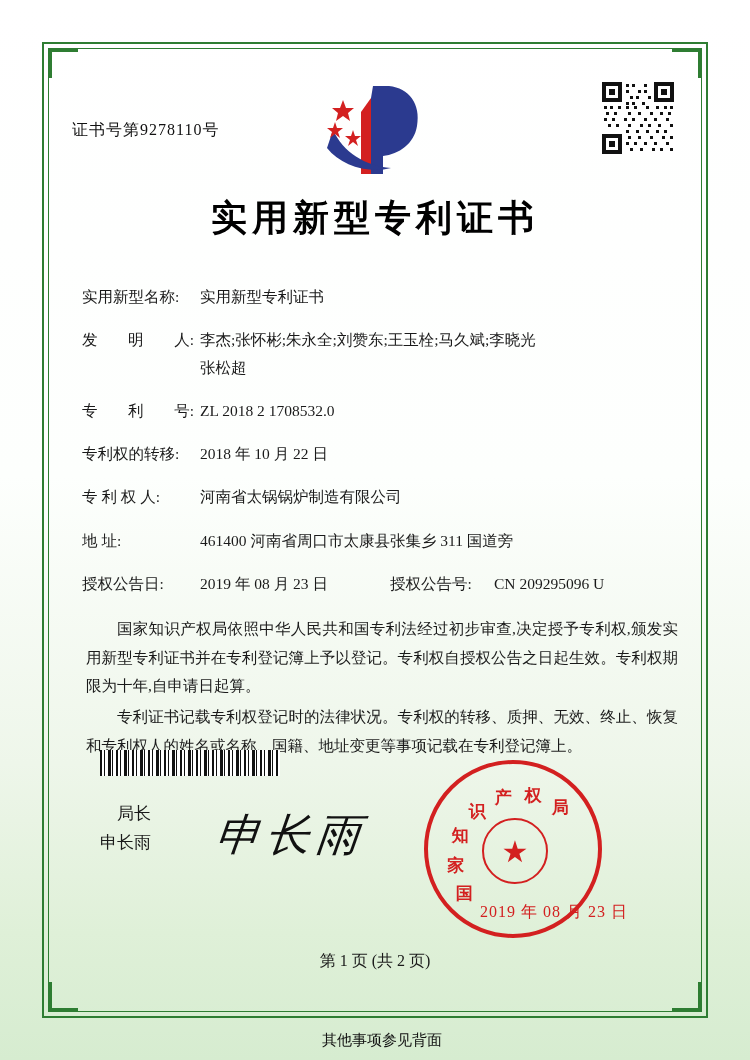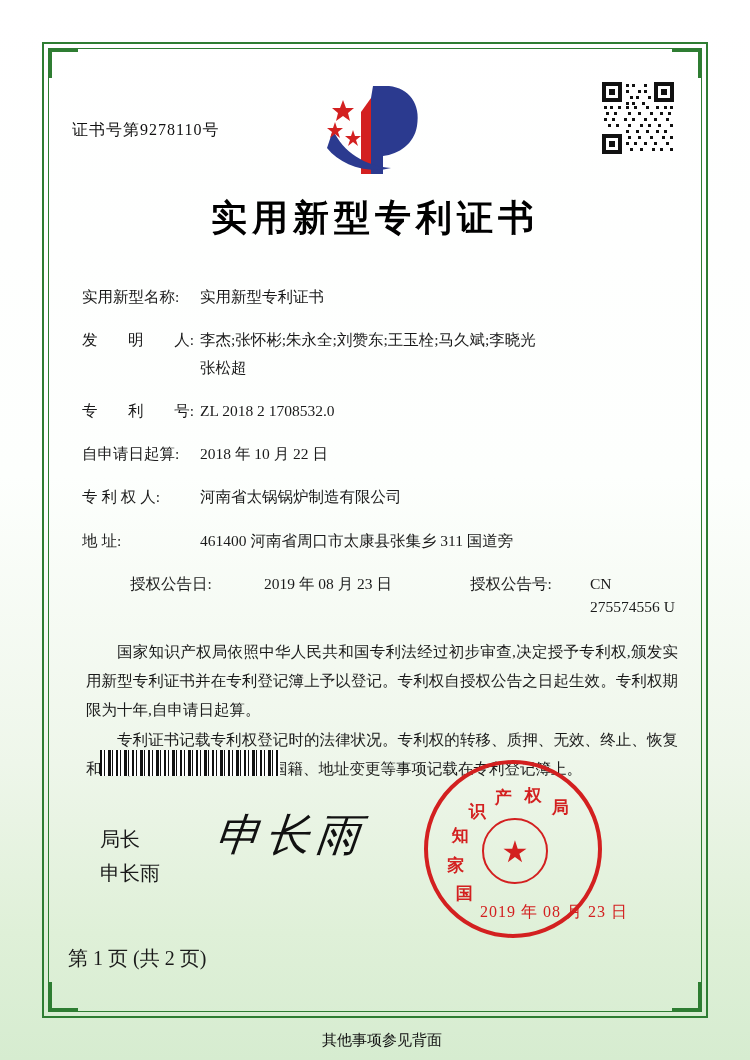--- a/index.html
+++ b/index.html
@@ -82,21 +82,21 @@
     white-space:nowrap;
   }
   .f-label.spread{
     display:flex;justify-content:space-between;
     width:112px;padding-right:6px;
   }
   .f-value{
     flex:1;
   }
   .f-value .second-line{display:block;margin-top:4px;}
-  .field.inline-two{gap:16px;margin-left:48px;}
+  .field.inline-two{gap:0;}
   .pub-date-label{width:118px;flex:none;}
   .pub-date-val{width:190px;flex:none;}
   .pub-no-label{width:104px;flex:none;}
   .pub-no-val{flex:1;}
 
   .para{
     margin-top:20px;
     font-size:15.5px;
     line-height:1.85;
     text-align:justify;
@@ -110,22 +110,22 @@
   }
   .barcode{
     position:absolute;left:32px;top:0px;height:26px;width:180px;
     background:repeating-linear-gradient(90deg,
       #111 0px,#111 2px,#fff 2px,#fff 4px,
       #111 4px,#111 5px,#fff 5px,#fff 8px,
       #111 8px,#111 11px,#fff 11px,#fff 12px,
       #111 12px,#111 13px,#fff 13px,#fff 16px);
   }
   .signer{
-    position:absolute;left:32px;top:72px;
-    font-size:20px;line-height:1.7;
+    position:absolute;left:32px;top:50px;
+    font-size:17px;line-height:1.7;text-align:right;
   }
   .signature{
     position:absolute;left:148px;top:56px;
     font-size:44px;
     color:#111;
     font-family:"Liberation Serif","DejaVu Serif",serif;
     font-style:italic;
     letter-spacing:6px;
     transform:skewX(-6deg);
   }
@@ -152,21 +152,21 @@
     display:flex;align-items:center;justify-content:center;
     font-size:30px;color:#d32020;
   }
   .seal-date{
     position:absolute;right:54px;top:152px;
     font-size:16px;color:#d32020;
     letter-spacing:1px;
   }
   .page-no{
     position:absolute;left:0;right:0;bottom:28px;
-    font-size:20px;
+    text-align:center;font-size:16px;
   }
   .footnote{
     position:absolute;left:14px;right:0;bottom:10px;
     text-align:center;font-size:15px;color:#111;
   }
 </style>
 </head>
 <body>
 
 <div class="page">
@@ -297,39 +297,39 @@
       <div class="field">
         <div class="f-label spread">
           <span>专</span>
           <span>利</span>
           <span>号:</span>
         </div>
         <div class="f-value">ZL 2018 2 1708532.0</div>
       </div>
 
       <div class="field">
-        <div class="f-label">自申请日起算:</div>
+        <div class="f-label">专利权的转移:</div>
         <div class="f-value">2018 年 10 月 22 日</div>
       </div>
 
       <div class="field">
         <div class="f-label">专 利 权 人:</div>
         <div class="f-value">河南省太锅锅炉制造有限公司</div>
       </div>
 
       <div class="field">
         <div class="f-label">地         址:</div>
         <div class="f-value">461400 河南省周口市太康县张集乡 311 国道旁</div>
       </div>
 
       <div class="field inline-two">
         <div class="pub-date-label">授权公告日:</div>
         <div class="pub-date-val">2019 年 08 月 23 日</div>
         <div class="pub-no-label">授权公告号:</div>
-        <div class="pub-no-val">CN 275574556 U</div>
+        <div class="pub-no-val">CN 209295096 U</div>
       </div>
 
     </div>
 
     <div class="para">
       <p>国家知识产权局依照中华人民共和国专利法经过初步审查,决定授予专利权,颁发实用新型专利证书并在专利登记簿上予以登记。专利权自授权公告之日起生效。专利权期限为十年,自申请日起算。</p>
       <p>专利证书记载专利权登记时的法律状况。专利权的转移、质押、无效、终止、恢复和专利权人的姓名或名称、国籍、地址变更等事项记载在专利登记簿上。</p>
     </div>
 
     <div class="bottom">

